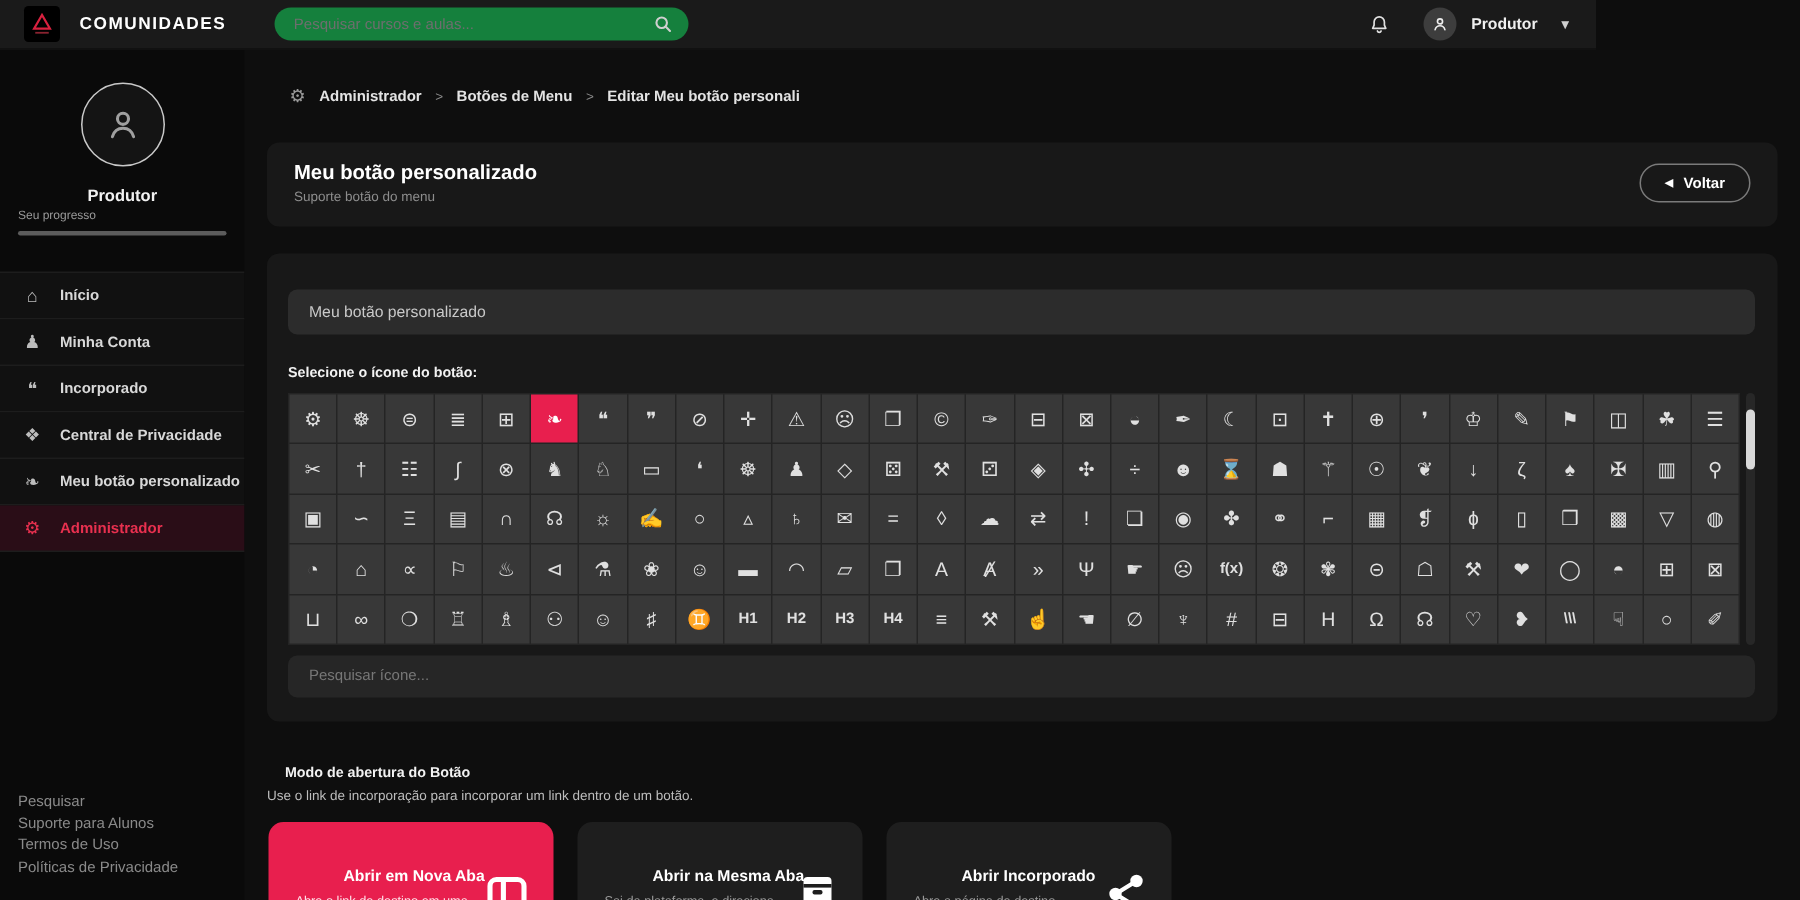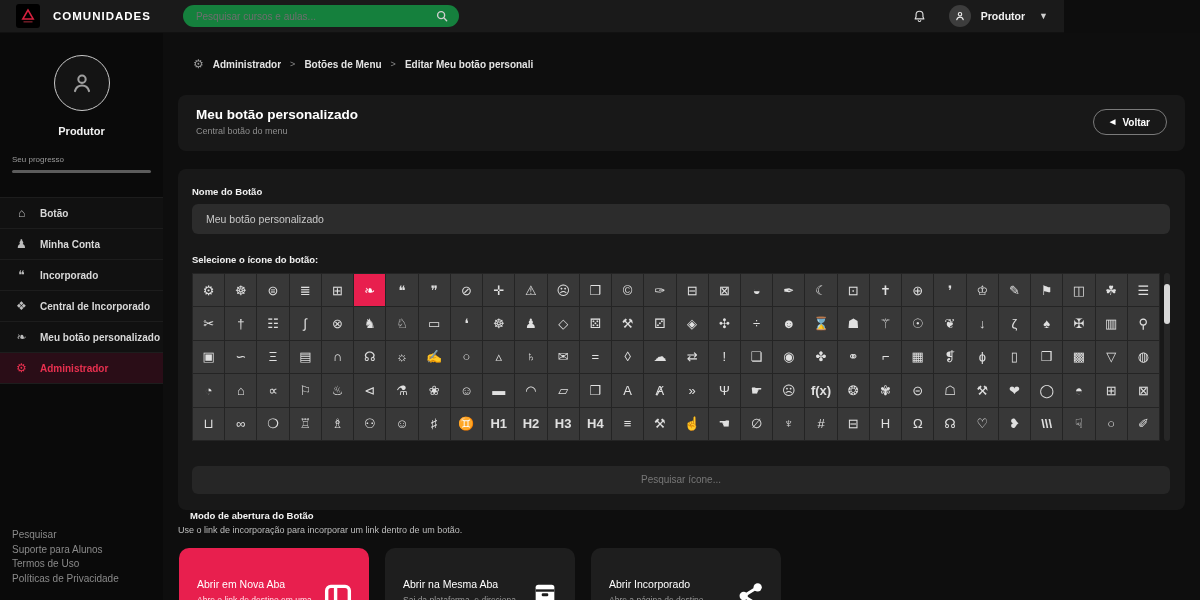--- a/index.html
+++ b/index.html
@@ -27,21 +27,21 @@
   .chev { font-size:9px; color:#cfcfcf; }
 
   
   .sidebar { position:absolute; left:0; top:33px; width:163px; height:567px;
     background:#0a0a0a; }
   .avatar-zone { text-align:center; padding-top:22px; }
   .big-avatar { width:56px; height:56px; border-radius:50%; border:1.5px solid #c9c9c9;
     background:#141414; margin:0 auto; display:flex; align-items:center; justify-content:center;
     color:#9f9f9f; }
   .side-user { font-size:11px; font-weight:bold; color:#f2f2f2; margin-top:14px; }
-  .progress-label { font-size:8px; color:#9a9a9a; text-align:left; margin:18px 0 0 12px; }
+  .progress-label { font-size:8px; color:#9a9a9a; text-align:left; margin:2px 0 0 12px; }
   .progress-track { width:139px; height:3px; background:#5c5c5c; border-radius:2px;
     margin:6px 0 0 12px; }
   .menu { margin-top:24px; border-top:1px solid #1d1d1d; }
   .side-item { height:31px; display:flex; align-items:center; gap:11px; padding-left:14px;
     border-bottom:1px solid #1d1d1d; background:#111111; cursor:pointer; }
   .side-item .g { width:15px; text-align:center; font-size:12px; color:#bdbdbd; }
   .side-item .lbl { font-size:10px; font-weight:bold; color:#d8d8d8; }
   .side-item.active { background:#2a0d17; }
   .side-item.active .g, .side-item.active .lbl { color:#e8304f; }
   .side-footer { position:absolute; left:12px; bottom:14px; }
@@ -69,38 +69,38 @@
   .f-label { font-size:9.5px; font-weight:bold; color:#f2f2f2; }
   .name-input { width:978px; height:30px; margin-top:7px; border:none; outline:none;
     border-radius:6px; background:#2c2c2c; color:#c9c9c9; font-size:10.5px; padding:0 14px;
     font-family:"Liberation Sans",sans-serif; }
   .icon-label { margin-top:20px; }
   .grid-wrap { position:relative; margin-top:8px; width:978px; }
   .icon-grid { width:968px; display:grid; grid-template-columns:repeat(30,1fr);
     grid-auto-rows:32.4px; gap:1px; background:#242424; border:1px solid #242424; }
   .icell { background:#383838; display:flex; align-items:center; justify-content:center;
     font-size:13px; color:#e0e0e0; cursor:pointer; overflow:hidden; }
-  .icell.txt { font-size:13px; font-weight:bold; letter-spacing:0; }
+  .icell.txt { font-size:10px; font-weight:bold; letter-spacing:0; }
   .icell.sel { background:#e81f4e; color:#fff; }
   .vtrack { position:absolute; right:0; top:0; width:6px; height:100%; background:#272727;
     border-radius:3px; }
   .vthumb { position:absolute; right:0; top:11px; width:6px; height:40px; background:#d8d8d8;
     border-radius:3px; cursor:grab; }
-  .icon-search { width:978px; height:28px; margin-top:25px; border:none; outline:none;
+  .icon-search { width:978px; height:28px; margin-top:7px; border:none; outline:none;
     border-radius:6px; background:#262626; color:#c9c9c9; font-size:10px; padding:0 14px;
-    font-family:"Liberation Sans",sans-serif;text-align:center; }
+    font-family:"Liberation Sans",sans-serif; }
   .icon-search::placeholder, .name-input::placeholder { color:#777; }
 
   .openmode { position:absolute; left:15px; top:477px; width:1007px; }
   .om-title { font-size:9.5px; font-weight:bold; color:#f2f2f2;margin-left:12px; }
   .om-sub { font-size:9px; color:#bdbdbd; margin-top:4px; }
   .om-cards { display:flex; gap:16px; margin-top:13px; margin-left:1px; }
   .om-card { width:190px; height:104px; border-radius:10px; background:#1e1e1e;
     padding:30px 14px 0 18px; position:relative; cursor:pointer; }
-  .om-card .t { font-size:10.5px; font-weight:normal; color:#fff; width:120px; }
+  .om-card .t { font-size:10.5px; font-weight:bold; color:#fff; width:120px;margin-left:32px; }
   .om-card .d { font-size:8.5px; color:#9a9a9a; margin-top:5px; width:118px; line-height:11px; }
   .om-card.sel { background:#e81f4e; }
   .om-card.sel .d { color:#ffe3ea; }
   .om-ic { position:absolute; right:14px; top:32px; }
 </style>
 </head>
 <body>
 
 <div class="topbar">
   <div class="logo-box">
@@ -141,33 +141,33 @@
           <path d="M5.5 19.5c1-3.6 3.5-5.2 6.5-5.2s5.5 1.6 6.5 5.2"></path>
       </svg>
     </div>
     <div class="side-user">Produtor</div>
   </div>
   <div class="progress-label">Seu progresso</div>
   <div class="progress-track"></div>
   <div class="menu" id="side-menu">
       <div class="side-item">
         <span class="g">⌂</span>
-               <span class="lbl">Botão</span>
+               <span class="lbl">Início</span>
       </div>
       <div class="side-item">
         <span class="g">♟</span>
                <span class="lbl">Minha Conta</span>
       </div>
       <div class="side-item">
         <span class="g">❝</span>
                <span class="lbl">Incorporado</span>
       </div>
       <div class="side-item">
         <span class="g">❖</span>
-               <span class="lbl">Central de Incorporado</span>
+               <span class="lbl">Central de Privacidade</span>
       </div>
       <div class="side-item">
         <span class="g">❧</span>
                <span class="lbl">Meu botão personalizado</span>
       </div>
       <div class="side-item active">
         <span class="g">⚙</span>
                <span class="lbl">Administrador</span>
       </div>
     </div>
@@ -187,29 +187,28 @@
         <span class="crumb">Administrador</span>
         <span class="crumb-sep">&gt;</span>
         <span class="crumb">Botões de Menu</span>
         <span class="crumb-sep">&gt;</span>
         <span class="crumb">Editar Meu botão personali</span>
       </span>
   </div>
 
   <div class="card head-card">
     <div class="page-title">Meu botão personalizado</div>
-    <div class="page-sub">Central botão do menu</div>
+    <div class="page-sub">Suporte botão do menu</div>
     <button class="back-btn">
       <span class="c">◀</span>
       <span>Voltar</span>
     </button>
   </div>
 
   <div class="card form-card">
-    <div class="f-label">Nome do Botão</div>
     <input class="name-input" type="text" value="Meu botão personalizado" style="">
     <div class="f-label icon-label">Selecione o ícone do botão:</div>
     <div class="grid-wrap">
       <div class="icon-grid" id="icon-grid">
           <div class="icell" title="gear">⚙</div>
           <div class="icell" title="gears">☸</div>
           <div class="icell" title="coin">⊜</div>
           <div class="icell" title="coins">≣</div>
           <div class="icell" title="table-layout">⊞</div>
           <div class="icell sel" title="leaf">❧</div>

